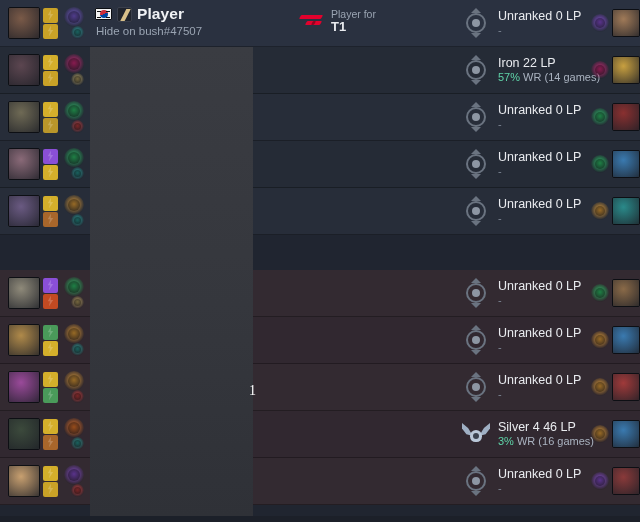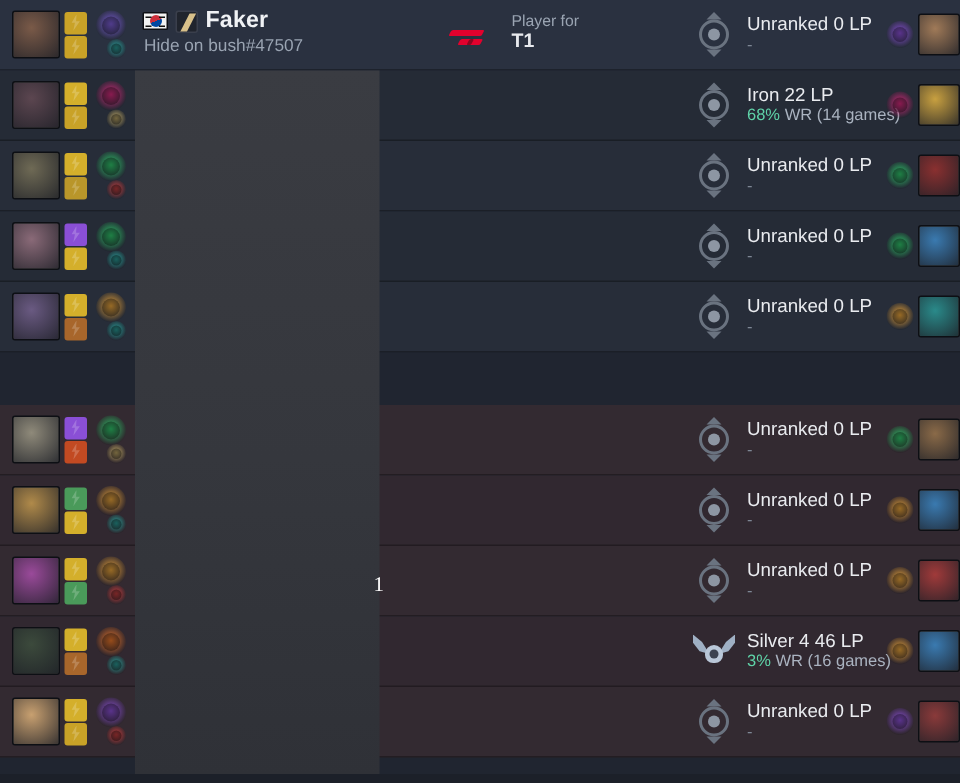--- a/index.html
+++ b/index.html
@@ -71,21 +71,21 @@
     border:1px solid #3a3f4c;
   }
   .role-badge::after{
     content:""; position:absolute; left:2px; top:1px; width:11px; height:13px;
     background:#d8c08a; clip-path:polygon(60% 0,100% 0,40% 100%,0 100%);
   }
   .summoner-name{ color:#f0f2f5; font-size:15.5px; font-weight:bold; letter-spacing:.1px; }
   .riot-id{ color:#9aa4b2; font-size:11.5px; margin-top:2px; margin-left:1px; }
 
   
-  .pro-block{ position:absolute; left:300px; top:8px; display:flex; align-items:flex-end; gap:15px; }
+  .pro-block{ position:absolute; left:300px; top:8px; display:flex; align-items:center; gap:5px; }
   .t1-logo{ width:26px; height:16px; position:relative; flex:none; }
   .t1-logo span{ position:absolute; background:#e2012d; height:4px; border-radius:1px;
                  transform:skewX(-28deg); }
   .t1-logo .l1{ left:0;  top:2px;  width:22px; }
   .t1-logo .l2{ left:6px; top:8px;  width:15px; }
   .t1-logo .l3{ left:12px;top:8px;  width:3px; background:#8d0420;}
   .pro-text .pro-label{ color:#9aa4b2; font-size:10.5px; line-height:12px; }
   .pro-text .pro-team{ color:#e8eaee; font-size:13px; font-weight:bold; line-height:14px; }
 
   
@@ -182,21 +182,21 @@
         <div class="name-block">
           <div class="name-line">
             <div class="flag">
               <div class="taeguk"></div>
               <div class="bar b1"></div>
               <div class="bar b2"></div>
               <div class="bar b3"></div>
               <div class="bar b4"></div>
             </div>
             <div class="role-badge"></div>
-            <div class="summoner-name">Faker</div>
+            <div class="summoner-name">Player</div>
           </div>
           <div class="riot-id">Hide on bush#47507</div>
         </div>
         <div class="pro-block">
           <div class="t1-logo">
             <span class="l1"></span>
             <span class="l2"></span>
             <span class="l3"></span>
           </div>
           <div class="pro-text">
@@ -233,21 +233,21 @@
         </div>
         <div class="rank-block">
           <div class="rank-emblem emb-unranked">
             <div class="ring"></div>
             <div class="core"></div>
             <div class="chev up"></div>
             <div class="chev dn"></div>
           </div>
           <div class="rank-text">
             <div class="rank-tier">Iron 22 LP</div>
-            <div class="rank-wr"><span class="pct">68%</span> WR (14 games)</div>
+            <div class="rank-wr"><span class="pct">57%</span> WR (14 games)</div>
           </div>
         </div>
       </div>
       <div class="row blue">
         <div class="champ-cluster">
           <div class="portrait">
             <i style="background: radial-gradient(circle at 40% 35%, rgb(111, 106, 85) 0%, rgb(29, 31, 38) 120%);"></i>
           </div>
           <div class="spells">
             <div class="spell" style="background: rgb(212, 175, 43);"></div>

